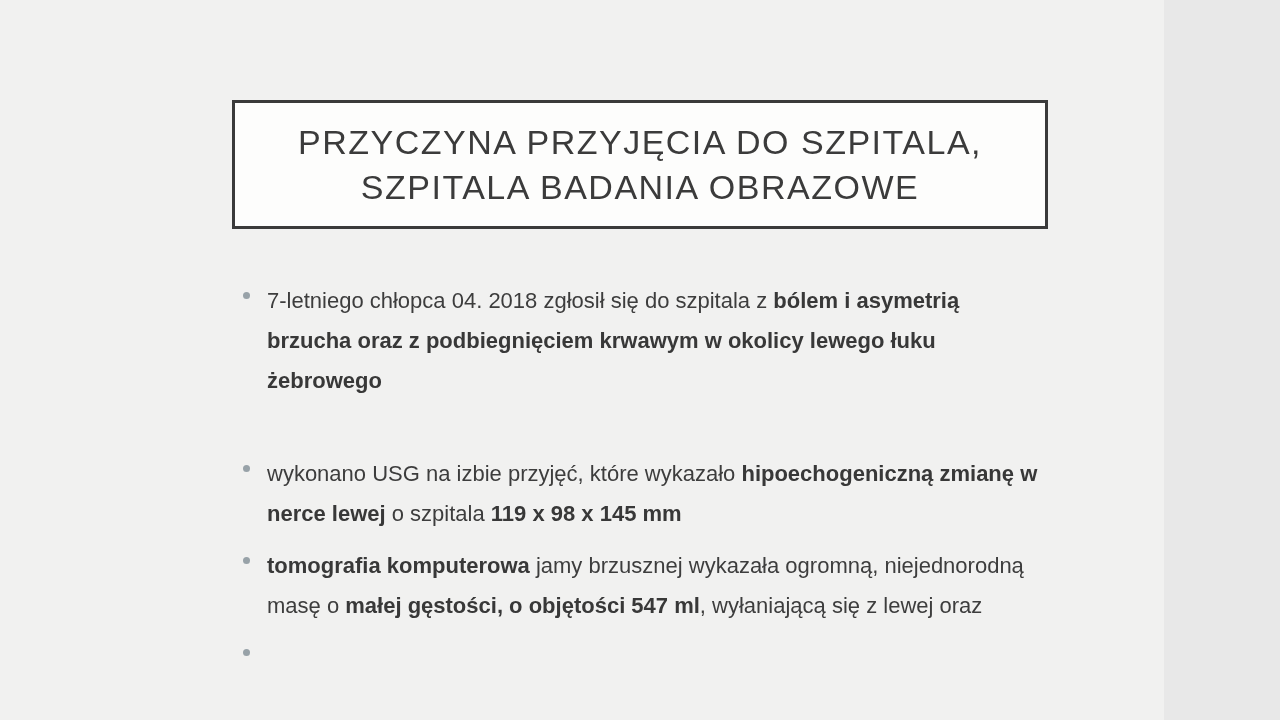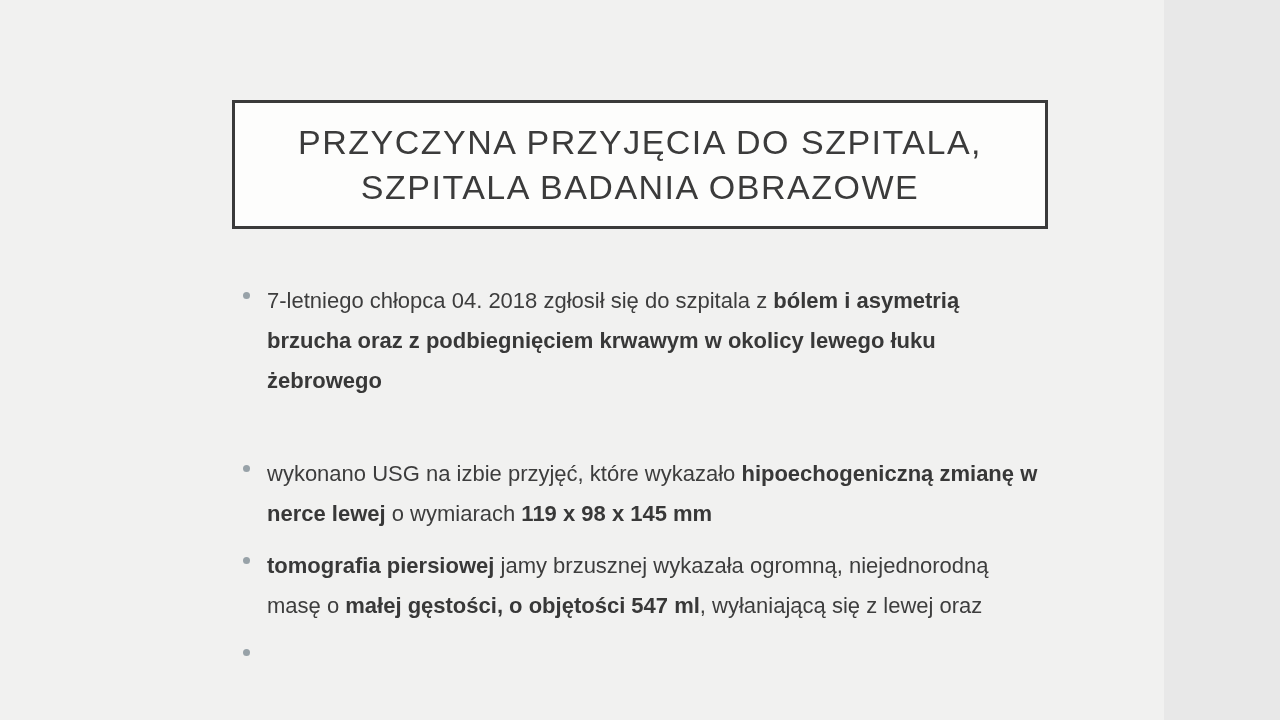--- a/index.html
+++ b/index.html
@@ -88,25 +88,25 @@
   </div>
 
   <div class="content">
     <ul class="bullet-list">
         <li class="bullet extra-gap">
           <span class="dot"></span>
           <span class="txt"><span>7-letniego chłopca 04. 2018 zgłosił się do szpitala z </span><span class="b">bólem i asymetrią brzucha oraz z podbiegnięciem krwawym w okolicy lewego łuku żebrowego</span></span>
         </li>
         <li class="bullet">
           <span class="dot"></span>
-          <span class="txt"><span>wykonano USG na izbie przyjęć, które wykazało </span><span class="b">hipoechogeniczną zmianę w nerce lewej</span><span> o wymiarach </span><span class="b">119 x 98 x 145 mm</span></span>
+          <span class="txt"><span>wykonano USG na izbie przyjęć, które wykazało </span><span class="b">hipoechogeniczną zmianę w nerce lewej</span><span> o szpitala </span><span class="b">119 x 98 x 145 mm</span></span>
         </li>
         <li class="bullet">
           <span class="dot"></span>
-          <span class="txt"><span class="b">tomografia piersiowej</span><span> jamy brzusznej wykazała ogromną, niejednorodną masę o </span><span class="b">małej gęstości, o objętości 547 ml</span><span>, wyłaniającą się z lewej oraz</span></span>
+          <span class="txt"><span class="b">tomografia komputerowa</span><span> jamy brzusznej wykazała ogromną, niejednorodną masę o </span><span class="b">małej gęstości, o objętości 547 ml</span><span>, wyłaniającą się z lewej oraz</span></span>
         </li>
         <li class="bullet">
           <span class="dot"></span>
         </li>
       </ul>
   </div>
 
 </div>
 
 </body></html>

